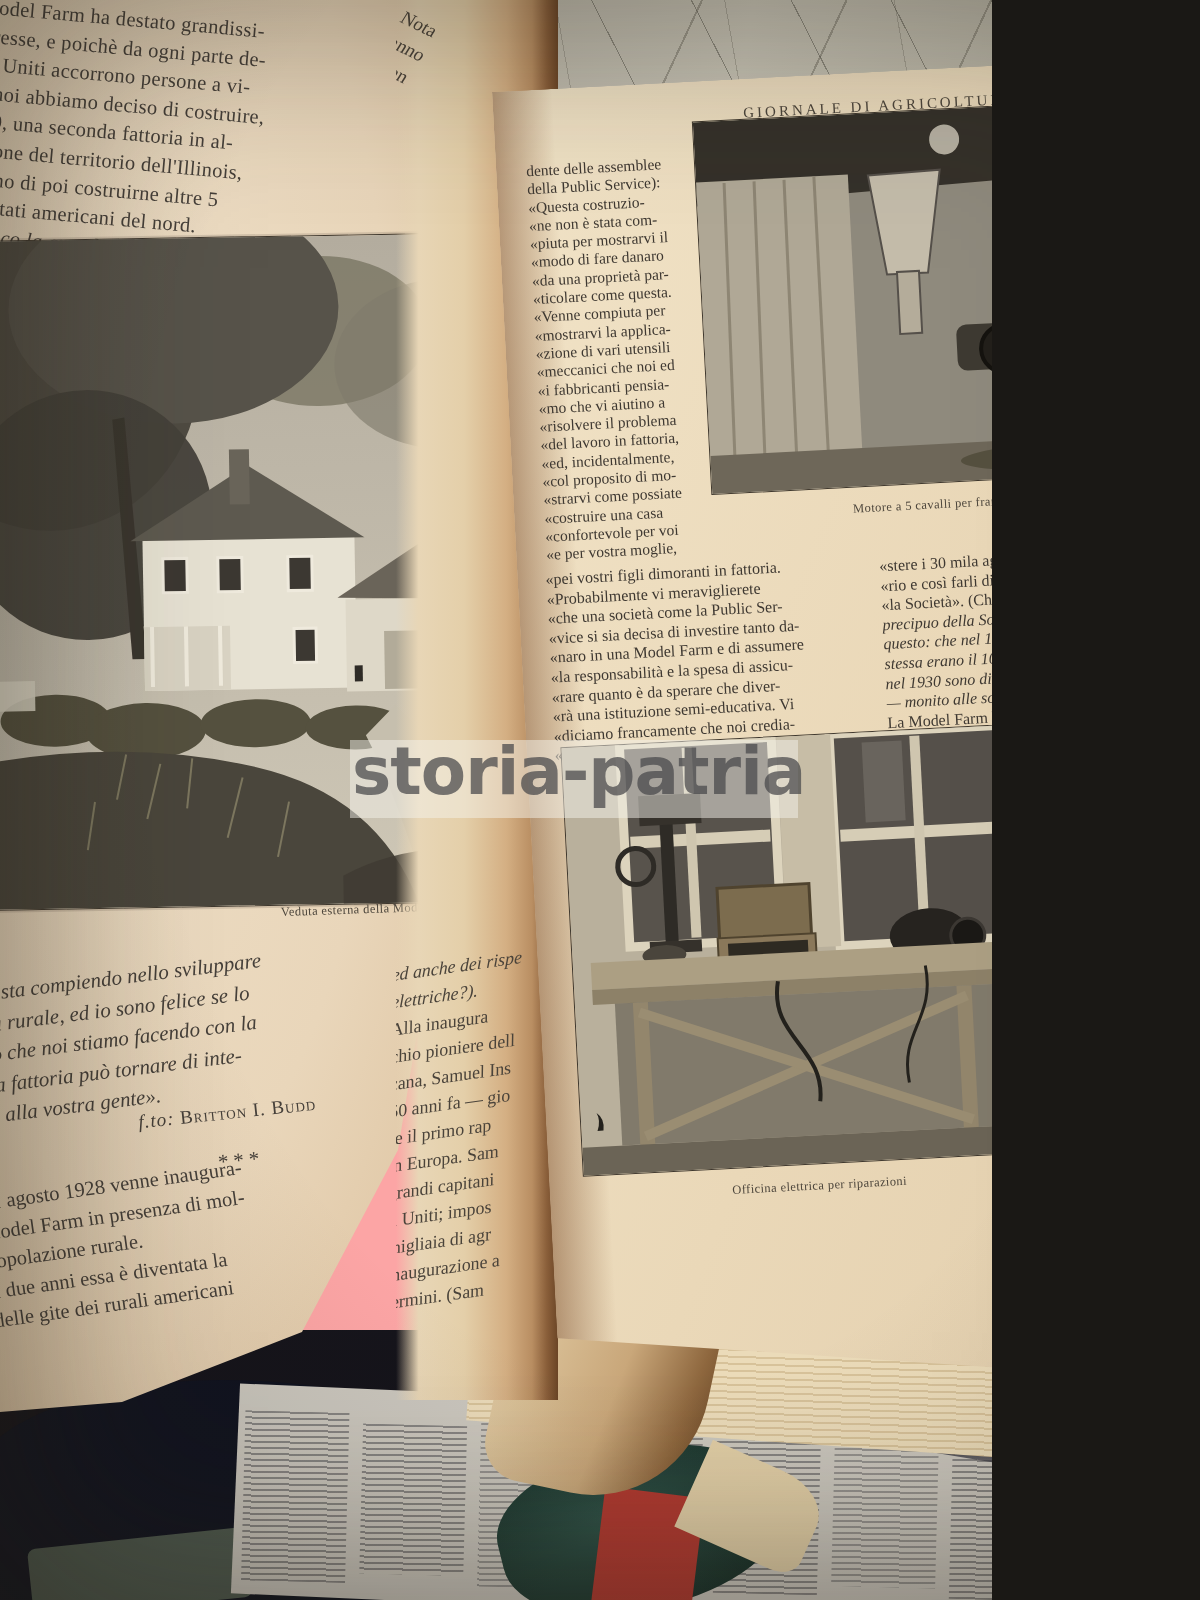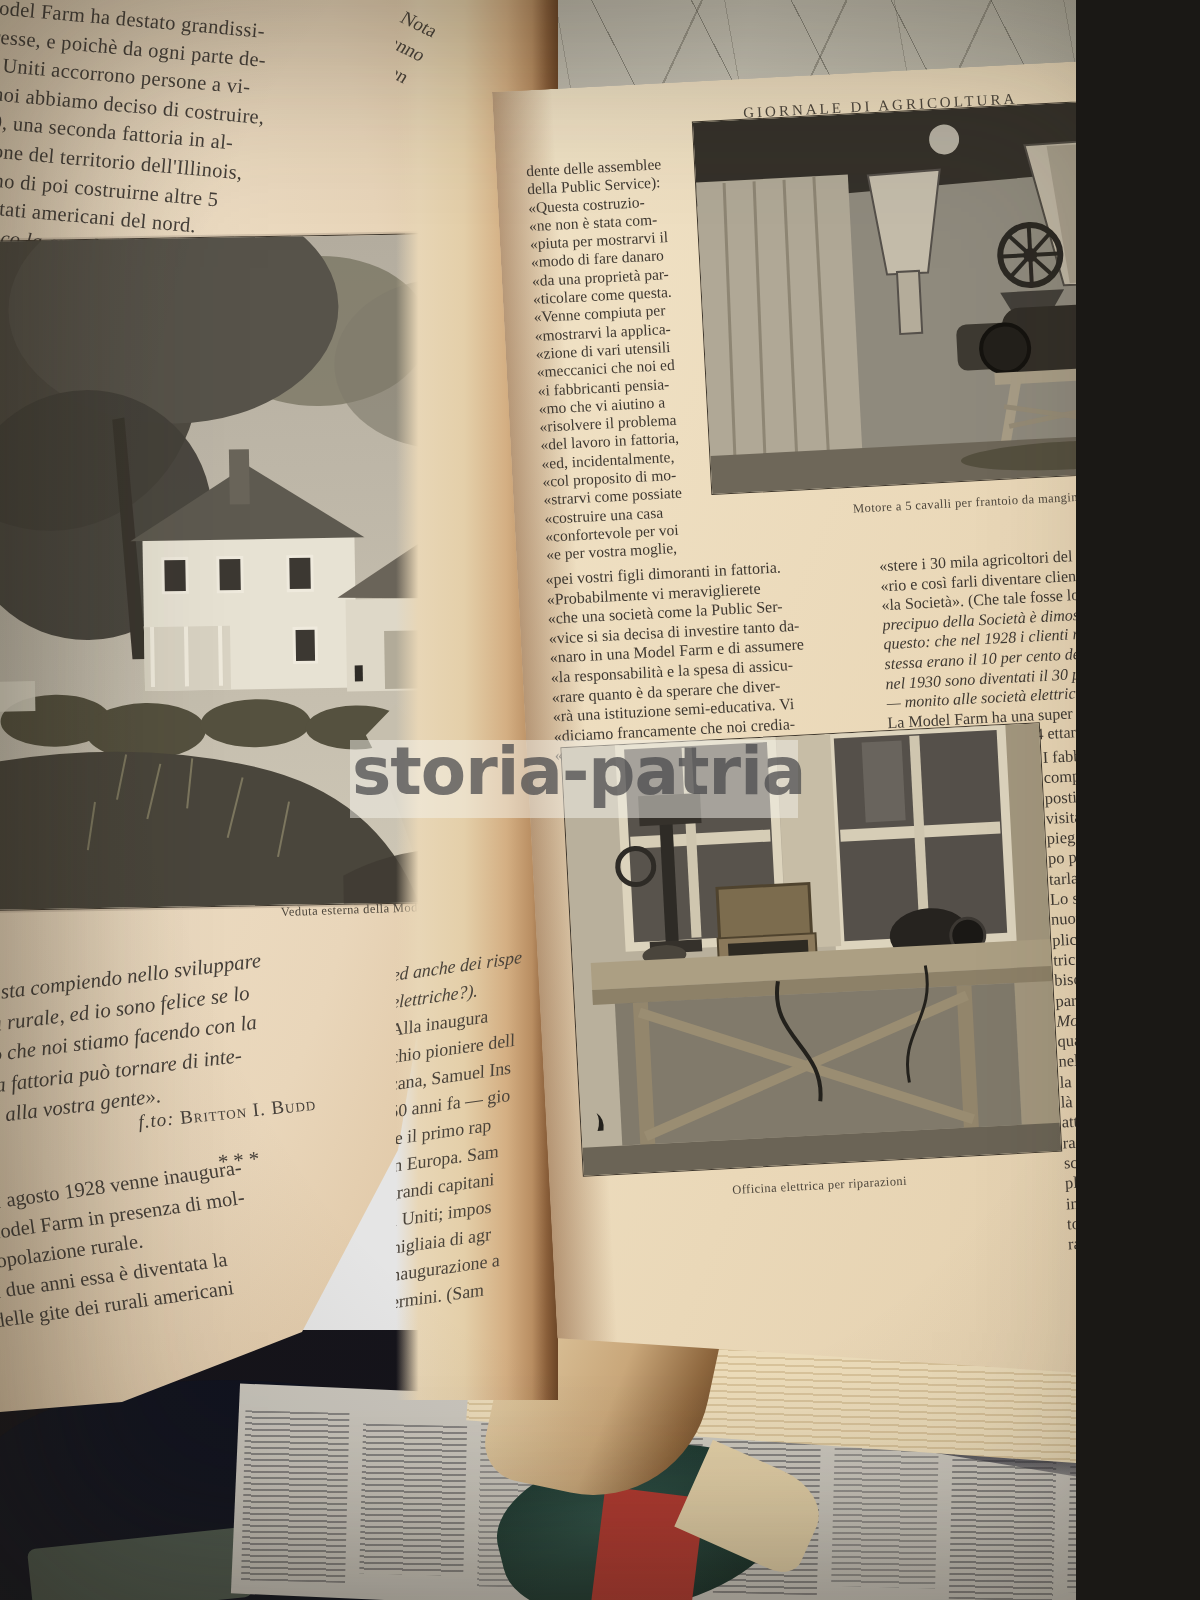--- a/index.html
+++ b/index.html
@@ -1,17 +1,17 @@
 <!DOCTYPE html>
 <html><head>
 <meta charset="utf-8">
 <style>
   html,body{margin:0;padding:0;background:#1a1815;}
-  .stage{position:relative;width:1076px;height:1600px;overflow:hidden;
-         background:#e5e5e5;font-family:"Liberation Serif",serif;color:#46403a;}
+  .stage{position:relative;width:992px;height:1600px;overflow:hidden;
+         background:#fca5a5;font-family:"Liberation Serif",serif;color:#46403a;}
   .abs{position:absolute;}
 
   
   .table-top{left:360px;top:0;width:840px;height:210px;z-index:1;
     background:
       repeating-linear-gradient(63deg,transparent 0 34px,rgba(92,90,80,.55) 34px 35px,transparent 35px 89px),
       repeating-linear-gradient(115deg,transparent 0 47px,rgba(104,100,88,.45) 47px 49px,transparent 49px 131px),
       repeating-linear-gradient(80deg,transparent 0 61px,rgba(120,116,104,.4) 61px 62px,transparent 62px 167px),
       linear-gradient(100deg,#b5b1a4,#c9c5b7 45%,#aeaa9b);}
   .bottom-dark{left:0;top:1330px;width:1200px;height:270px;background:#15141b;z-index:1;}

